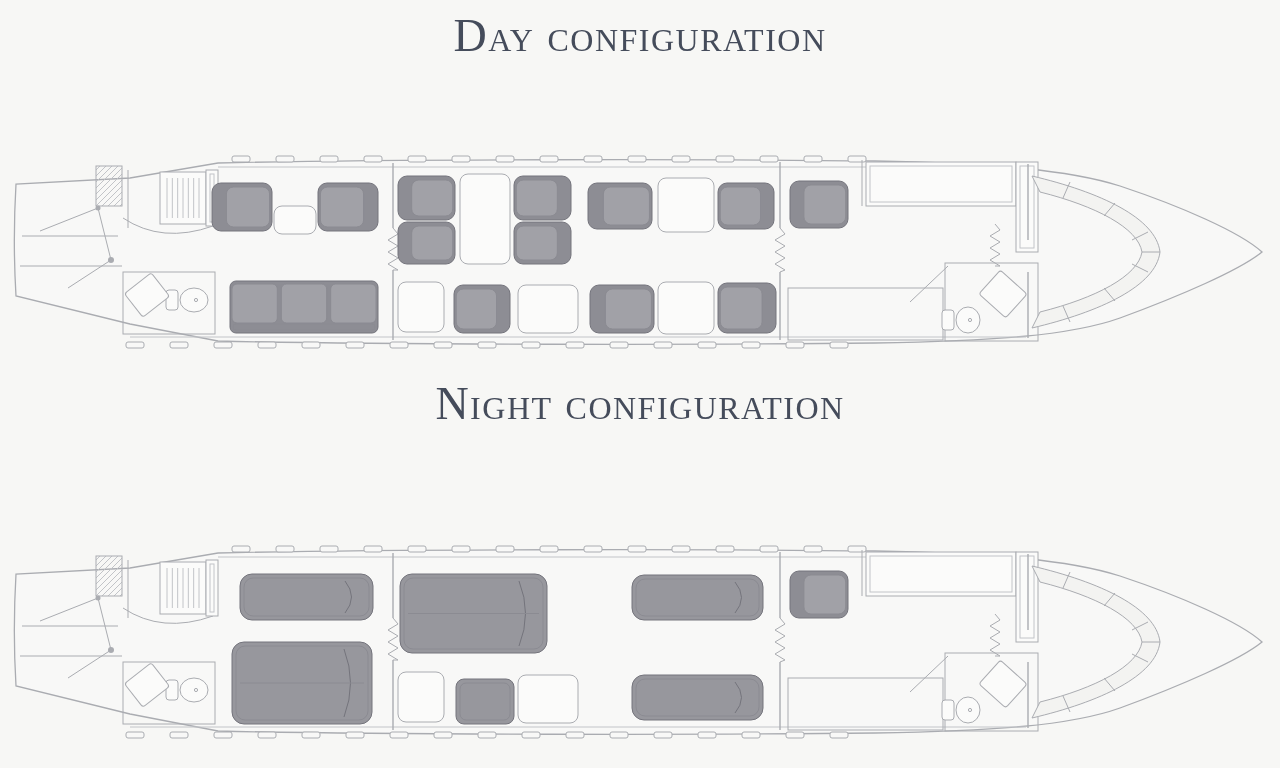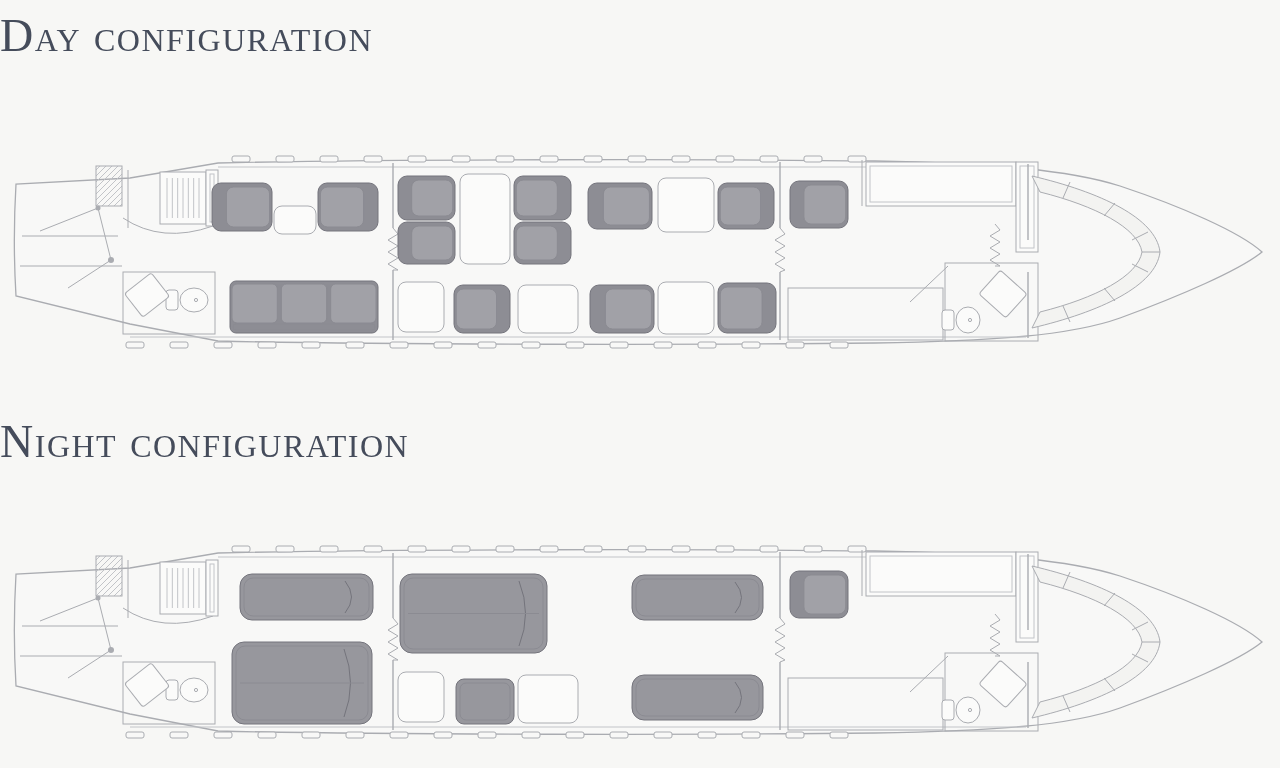--- a/index.html
+++ b/index.html
@@ -5,28 +5,29 @@
   html,body{margin:0;padding:0;}
   body{
     width:1280px;height:768px;overflow:hidden;
     background:#f7f7f5;
     font-family:"Liberation Serif","DejaVu Serif",serif;
     position:relative;
   }
   .page{position:absolute;inset:0;}
   .cfg-title{
     position:absolute;left:0;width:100%;
+    text-align:center;
     font-size:46px;line-height:1.05;
     font-variant:small-caps;
     letter-spacing:1.5px;
     color:#454c5b;
     font-weight:500;
   }
   #title-day{top:12px;}
-  #title-night{top:418px;}
+  #title-night{top:380px;}
   svg.plan{position:absolute;left:10px;width:1260px;height:215px;display:block;}
   #plan-day{top:148px;}
   #plan-night{top:538px;}
 </style>
 </head>
 <body>
 
 <div class="page">
   <div class="cfg-title" id="title-day">Day configuration</div>
 

